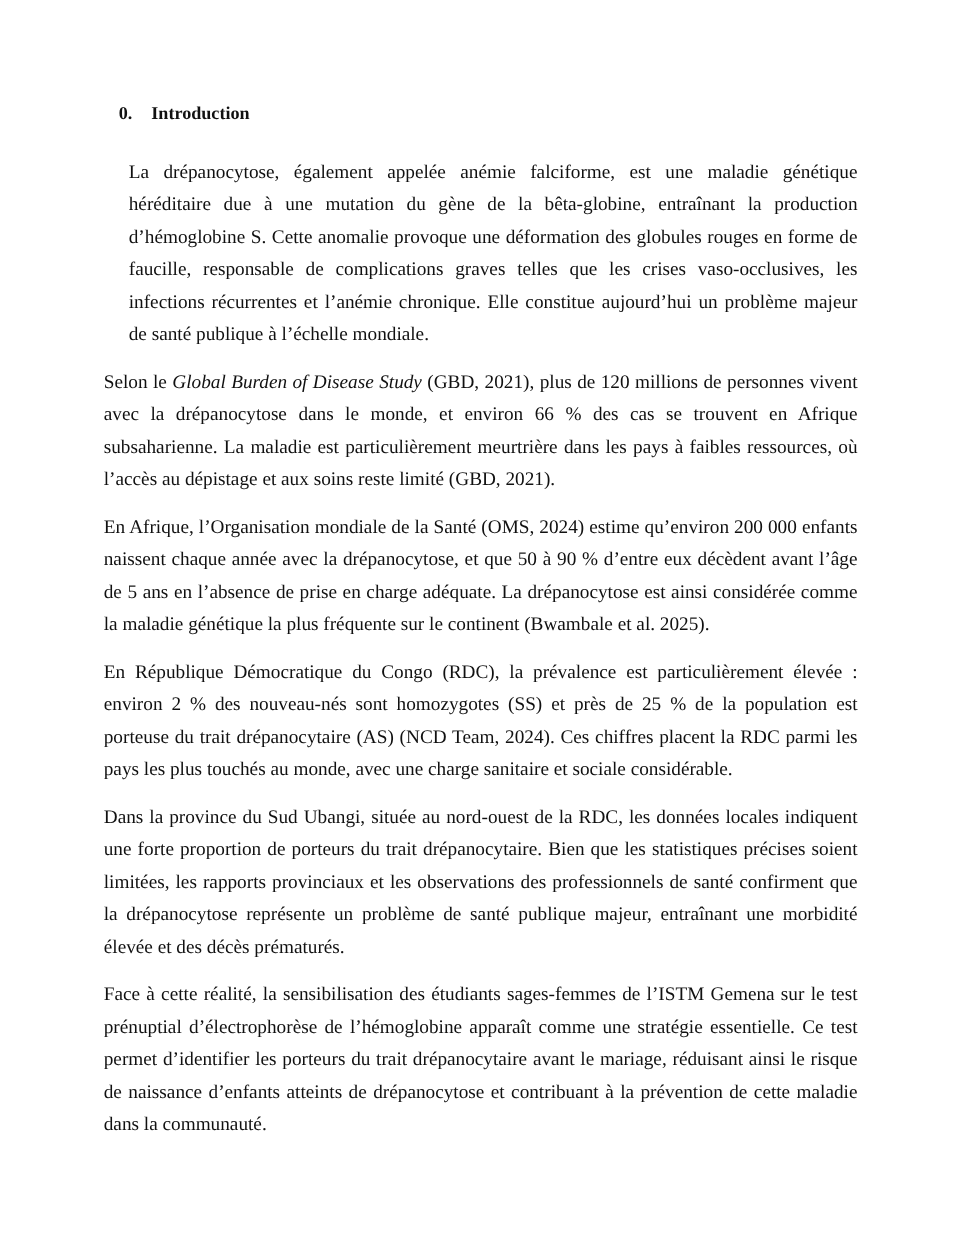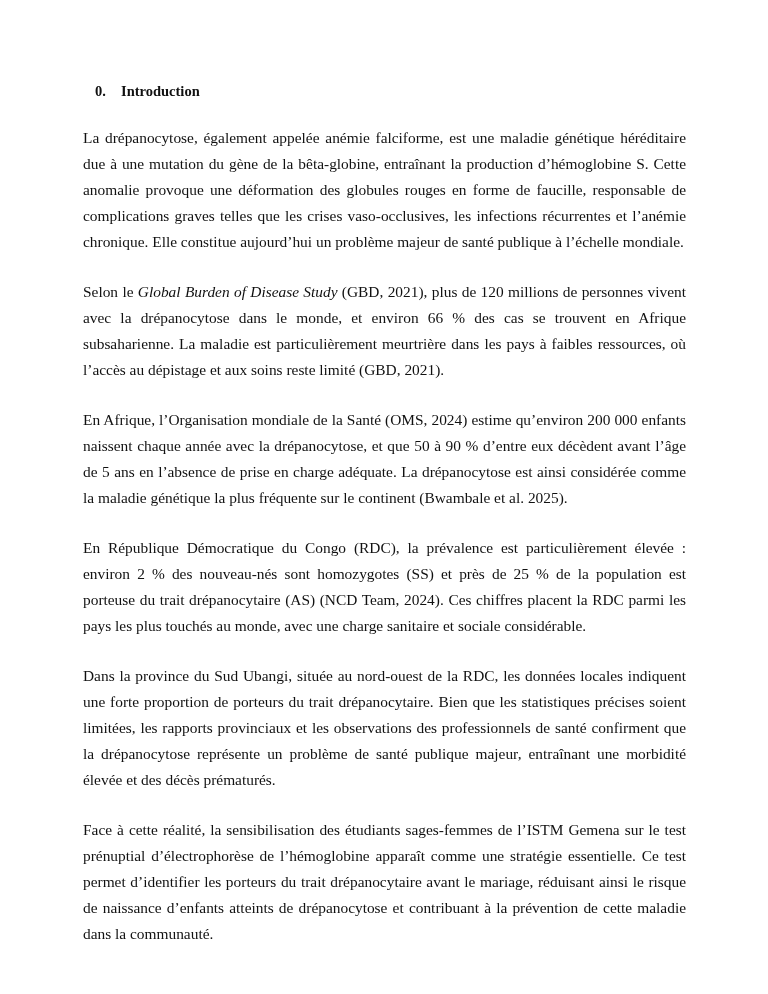--- a/index.html
+++ b/index.html
@@ -29,22 +29,22 @@
       display: flex;
       gap: 12px;
     }
     .heading .num { min-width: 14px; }
     p.para {
       margin: 0;
       font-size: 15.4px;
       line-height: 26px;
       text-align: justify;
     }
-    p.para.first { margin-top: 23px; }
-    p.para + p.para { margin-top: 24px; font-family: Liberation Serif, serif; }
+    p.para.first { margin-top: 23px; margin-left: 20px; }
+    p.para + p.para { margin-top: 12px; font-family: Liberation Serif, serif; }
     em { font-style: italic; }
   </style>
 </head>
 <body>
 
 <div class="page">
   <div class="heading">
     <span class="num">0.</span>
     <span>Introduction</span>
   </div>

